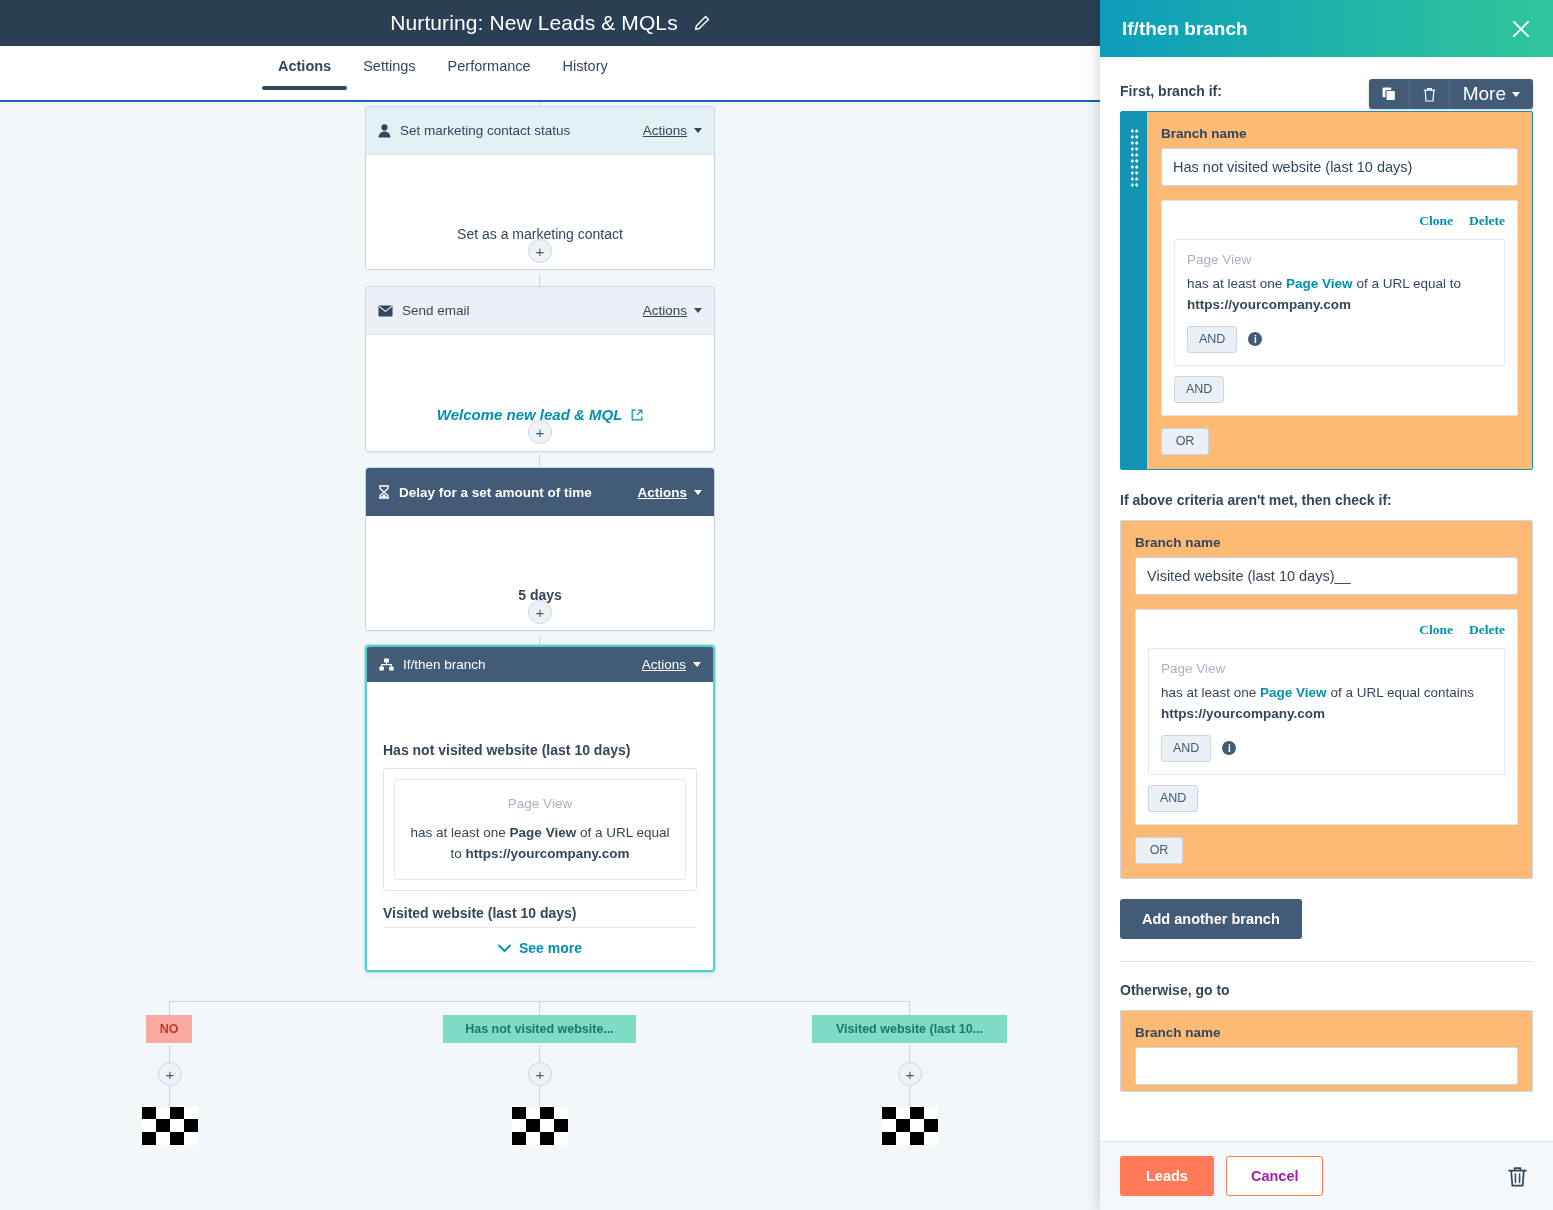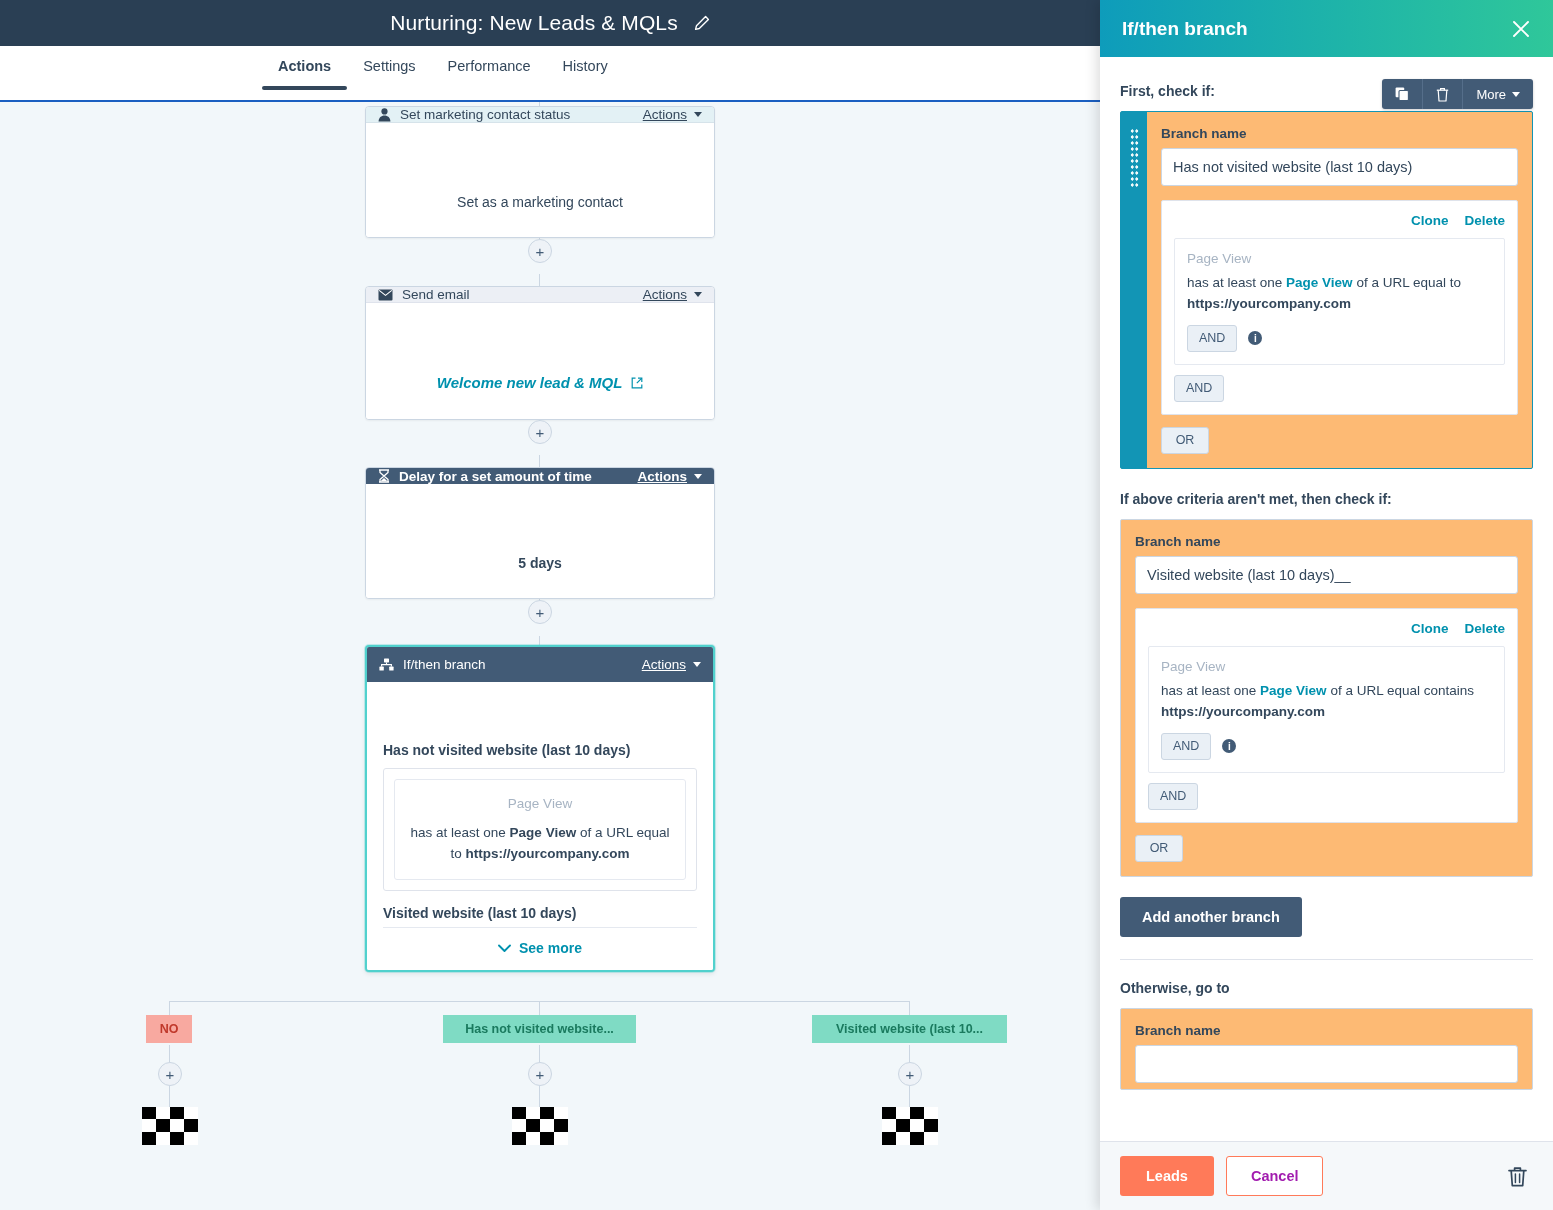--- a/index.html
+++ b/index.html
@@ -83,21 +83,21 @@
     border-radius: 4px;
     box-shadow: 0 1px 2px rgba(0,0,0,0.05);
     overflow: hidden;
   }
   .card.selected {
     border: 2px solid #51d1cd;
     box-shadow: 0 0 0 1px rgba(81,209,205,.3), 0 2px 5px rgba(0,0,0,.08);
   }
   .card-head {
     display: flex; align-items: center;
-    height: 16px;
+    height: 48px;
     padding: 0 12px;
     font-size: 13.5px;
   }
   .card-head.light-teal { background: #e3f1f5; color: #33475b; border-bottom: 1px solid #d6e3ea;}
   .card-head.light-lav   { background: #eceff5; color: #33475b; border-bottom: 1px solid #dfe3ec;}
   .card-head.dark        { background: #425b76; color: #ffffff; }
   .card-head .hicon { margin-right: 9px; display:inline-flex; align-items:center; }
   .card-head .htitle { flex: 1; }
   .card-actions {
     font-size: 13.5px;
@@ -196,21 +196,21 @@
     position: absolute; right: 20px; top: 22px;
     background: #425b76;
     border-radius: 3px;
     display: flex; align-items: stretch;
     height: 30px;
     z-index: 5;
     box-shadow: 0 1px 3px rgba(0,0,0,.2);
   }
   .ft-btn {
     display: flex; align-items: center; justify-content: center;
-    padding: 0 13px; color: #fff; font-size: 13px; cursor: pointer;
+    padding: 0 13px; color: #fff; font-size: 19px; cursor: pointer;
     border-right: 1px solid #556e8a;
   }
   .ft-btn:last-child { border-right: none; gap: 6px; }
 
   .branch-card {
     border: 1px solid #cbd6e2;
     background: #fdba74;
     display: flex;
     position: relative;
     border-radius: 2px;
@@ -242,21 +242,21 @@
     font-family: "Liberation Sans", sans-serif;
     outline: none;
   }
   .crit-box {
     margin-top: 14px;
     background: #ffffff;
     border: 1px solid #dfe3eb;
     border-radius: 2px;
     padding: 12px;
   }
-  .cd-row { display: flex; justify-content: flex-end; gap: 16px; margin-bottom: 10px; }
+  .cd-row { display: flex; justify-content: flex-end; gap: 16px; margin-bottom: 10px; font-family: Liberation Serif, serif; }
   .cd-link { color: #0091ae; font-size: 13.5px; font-weight: bold; cursor: pointer; }
   .filter-box {
     border: 1px solid #e5e9f0; border-radius: 2px;
     padding: 12px; background: #ffffff;
   }
   .filter-title { color: #a7b4c3; font-size: 13.5px; margin-bottom: 7px; }
   .filter-text { font-size: 13.5px; color: #33475b; line-height: 1.55; }
   .tealword { color: #0091ae; font-weight: bold; }
   .boldurl { font-weight: bold; color: #33475b; }
   .logic-btn {
@@ -513,21 +513,21 @@
       <span class="panel-close">
         <svg width="20" height="20" viewBox="0 0 20 20">
             <path d="M3 3 L17 17 M17 3 L3 17" stroke="#ffffff" stroke-width="1.9" stroke-linecap="round"></path>
           </svg>
       </span>
     </div>
 
     <div class="panel-body">
       <div class="panel-scroll">
 
-        <div class="sec-label">First, check if:</div>
+        <div class="sec-label">First, branch if:</div>
 
         
         <div class="float-toolbar">
           <div class="ft-btn">
             <svg width="14" height="14" viewBox="0 0 14 14">
                 <rect x="0.6" y="0.6" width="8.6" height="9.6" rx="1" fill="#ffffff"></rect>
                 <rect x="4" y="3.5" width="9.4" height="10" rx="1" fill="#ffffff" stroke="#425b76" stroke-width="1.1"></rect>
               </svg>
           </div>
           <div class="ft-btn">

